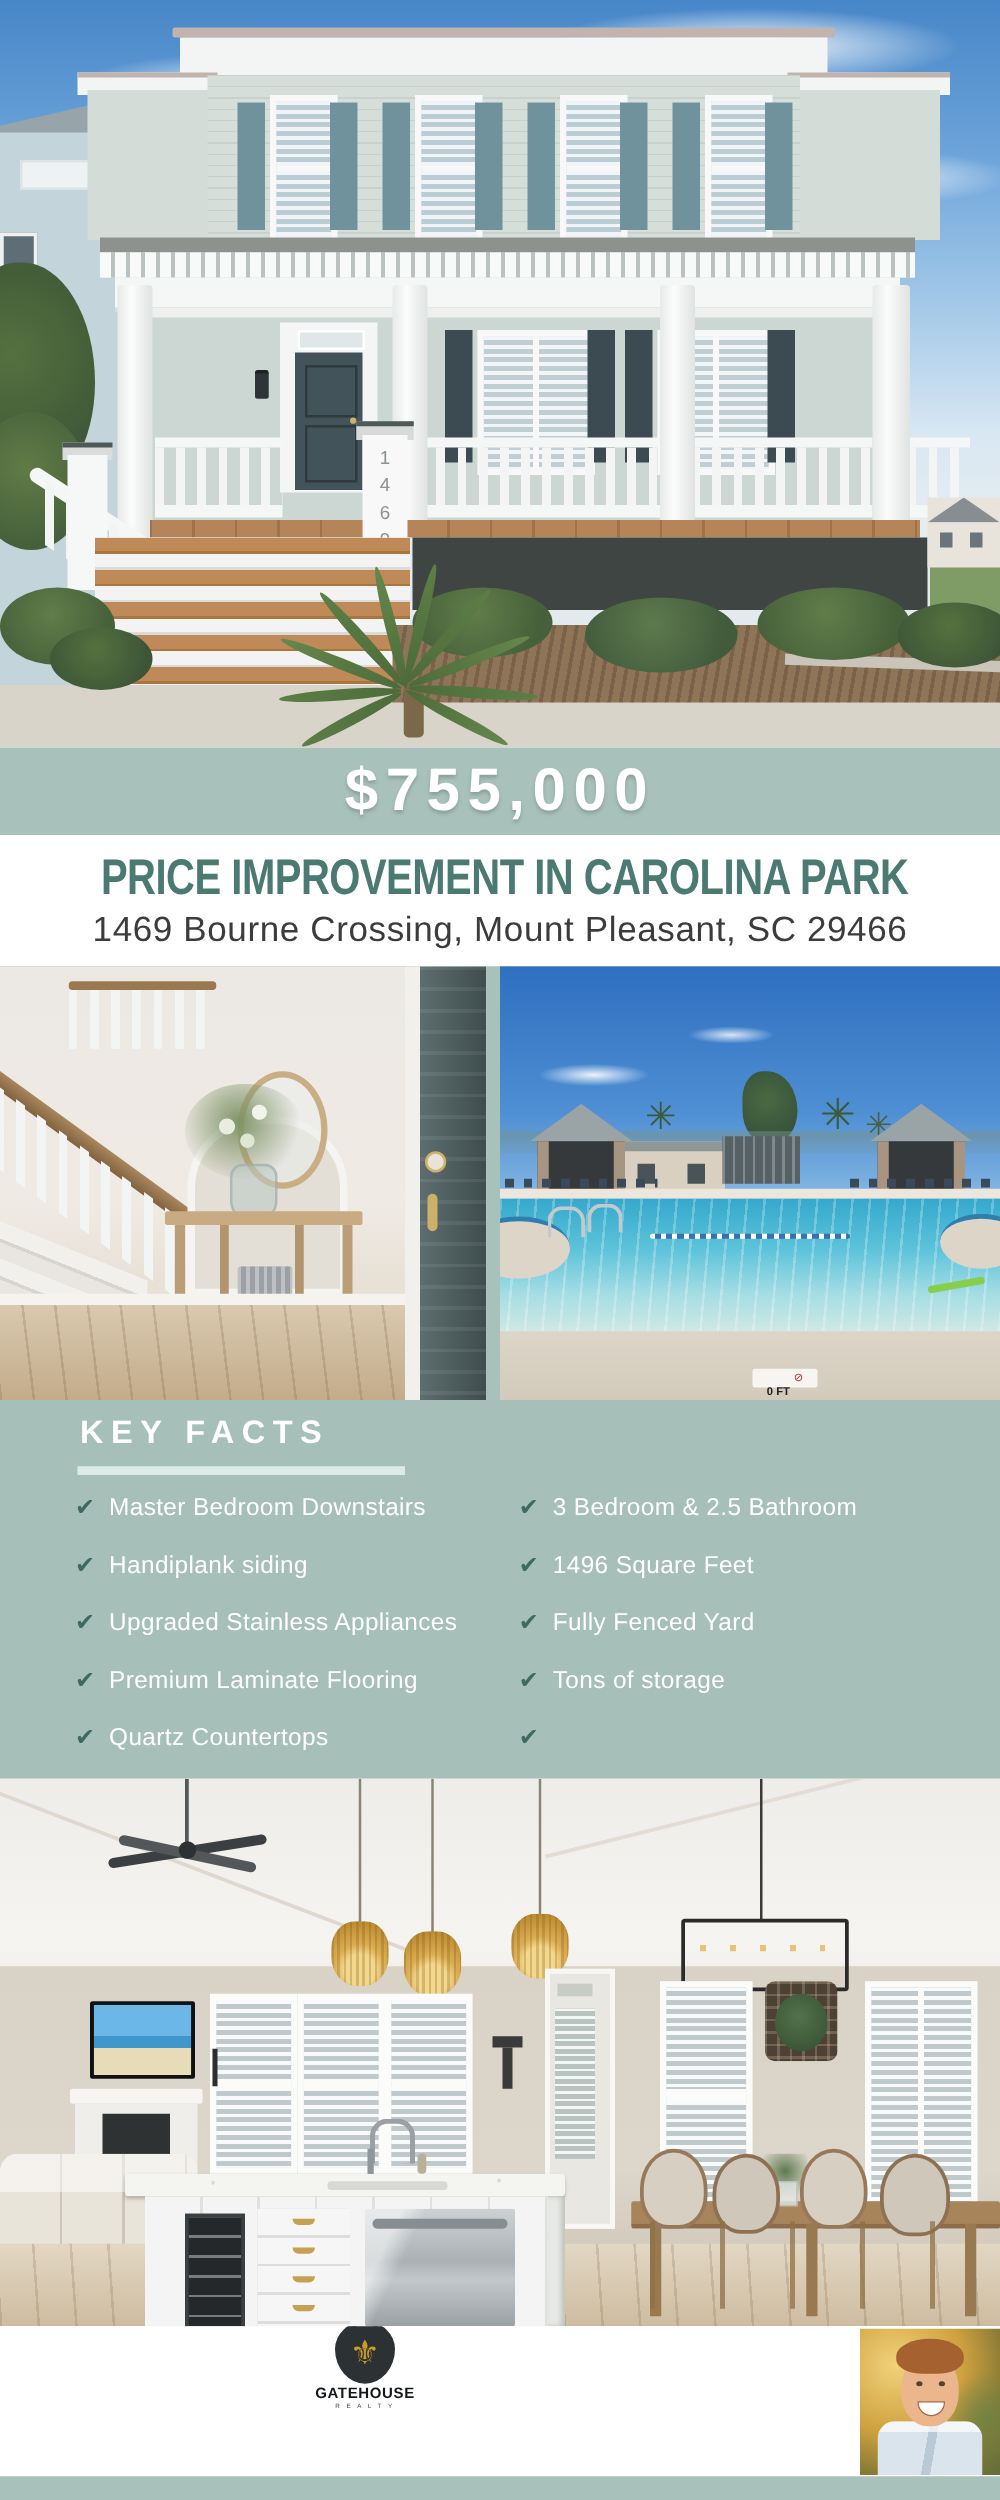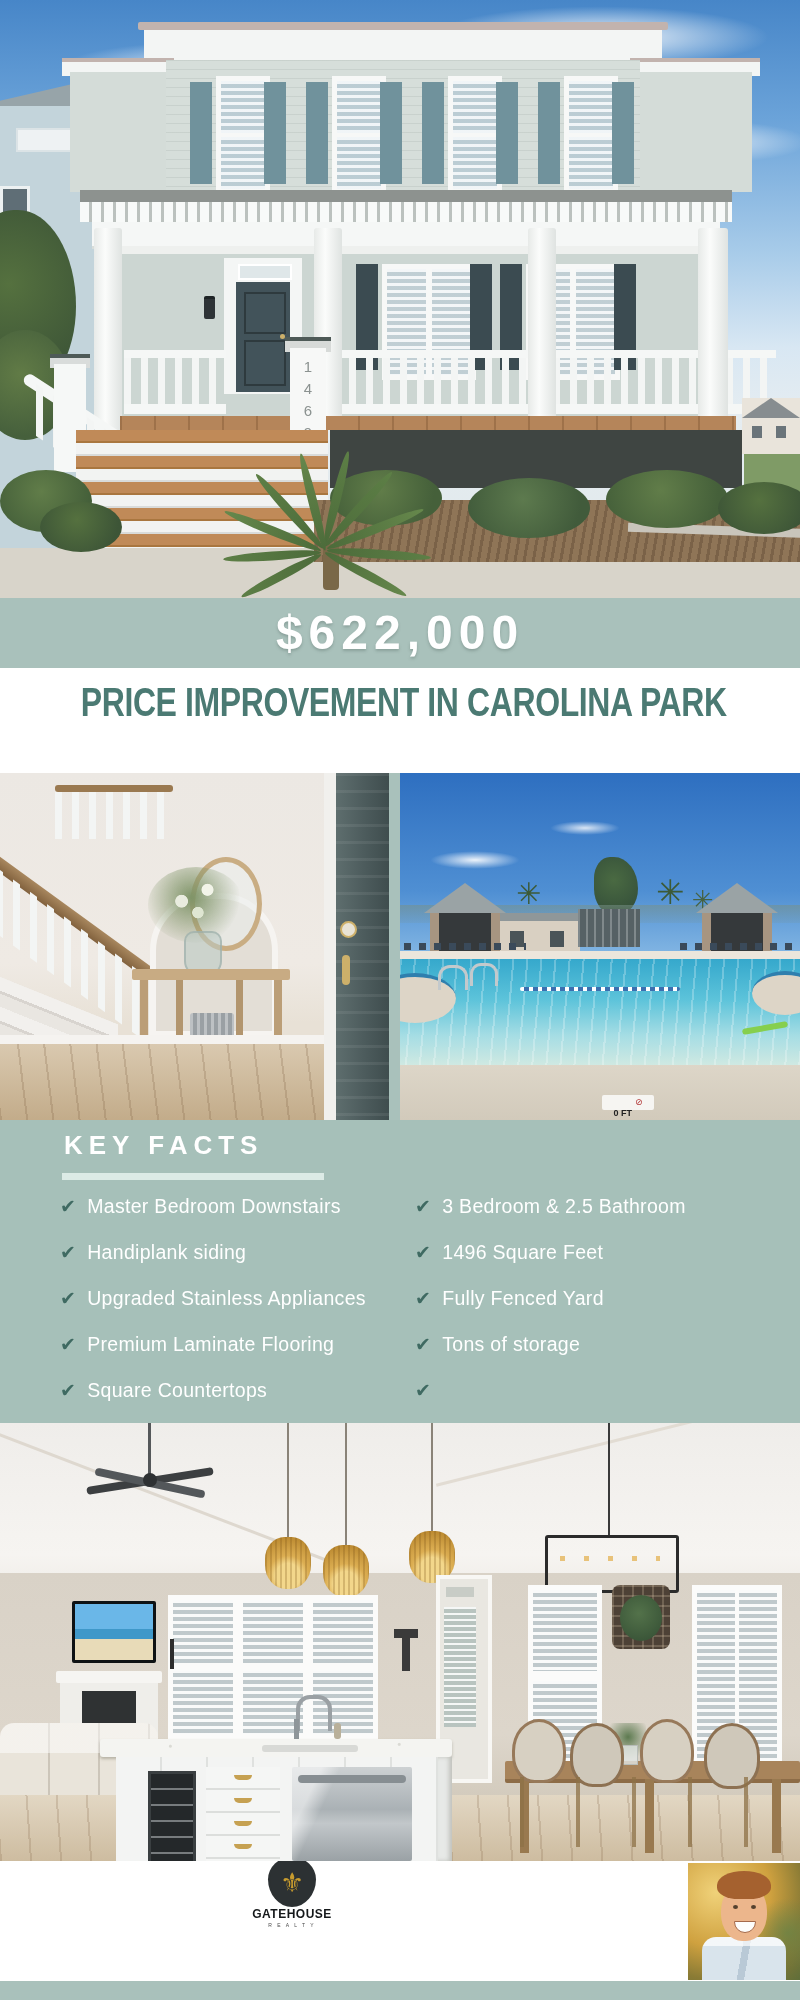--- a/index.html
+++ b/index.html
@@ -181,25 +181,26 @@
       <div class="abs" style="left:100px;top:98px;width:100px;height:9px;background:linear-gradient(90deg,#4c6b3a,#66884c);border-radius:50%;transform:rotate(-104deg);transform-origin:left center;"></div>
       <div class="abs" style="left:98px;top:96px;width:100px;height:9px;background:linear-gradient(90deg,#4c6b3a,#5d7f46);border-radius:50%;transform:rotate(-132deg);transform-origin:left center;"></div>
       <div class="abs" style="left:96px;top:98px;width:104px;height:9px;background:linear-gradient(90deg,#4c6b3a,#66884c);border-radius:50%;transform:rotate(-158deg);transform-origin:left center;"></div>
       <div class="abs" style="left:96px;top:100px;width:98px;height:9px;background:linear-gradient(90deg,#4c6b3a,#5d7f46);border-radius:50%;transform:rotate(176deg);transform-origin:left center;"></div>
       <div class="abs" style="left:100px;top:100px;width:92px;height:9px;background:linear-gradient(90deg,#4c6b3a,#66884c);border-radius:50%;transform:rotate(28deg);transform-origin:left center;"></div>
       <div class="abs" style="left:96px;top:102px;width:90px;height:9px;background:linear-gradient(90deg,#4c6b3a,#5d7f46);border-radius:50%;transform:rotate(152deg);transform-origin:left center;"></div>
     </div>
   </section>
 
   <section class="sec banner">
-    <div class="price">$622,000</div>
+    <div class="price">$755,000</div>
   </section>
 
   <section class="sec headline">
     <h1>PRICE IMPROVEMENT IN CAROLINA PARK</h1>
+    <div class="addr">1469 Bourne Crossing, Mount Pleasant, SC 29466</div>
   </section>
 
   <section class="sec photorow">
 
     <div class="abs" style="left:0;top:0;width:389px;height:347px;overflow:hidden;background:linear-gradient(180deg,#ece8e3 0%,#efeae4 55%,#e8e1d6 72%);">
       <div class="abs" style="left:55px;top:12px;width:118px;height:54px;">
         <div class="abs" style="left:0;top:0;width:100%;height:7px;background:#9a7950;border-radius:3px;"></div>
         <div class="abs balusters" style="left:0;top:7px;width:100%;height:47px;"></div>
       </div>
       <div class="abs" style="left:-8px;top:78px;width:205px;height:13px;background:linear-gradient(180deg,#a8875e,#82623e);border-radius:7px;transform:rotate(36deg);transform-origin:left top;"></div>
@@ -295,21 +296,21 @@
       <li>
           <span class="chk">✔</span>
           <span>Upgraded Stainless Appliances</span>
         </li>
       <li>
           <span class="chk">✔</span>
           <span>Premium Laminate Flooring</span>
         </li>
       <li>
           <span class="chk">✔</span>
-          <span>Square Countertops</span>
+          <span>Quartz Countertops</span>
         </li>
     </ul>
     <ul class="right">
       <li>
           <span class="chk">✔</span>
           <span>3 Bedroom &amp; 2.5 Bathroom</span>
         </li>
       <li>
           <span class="chk">✔</span>
           <span>1496 Square Feet</span>

